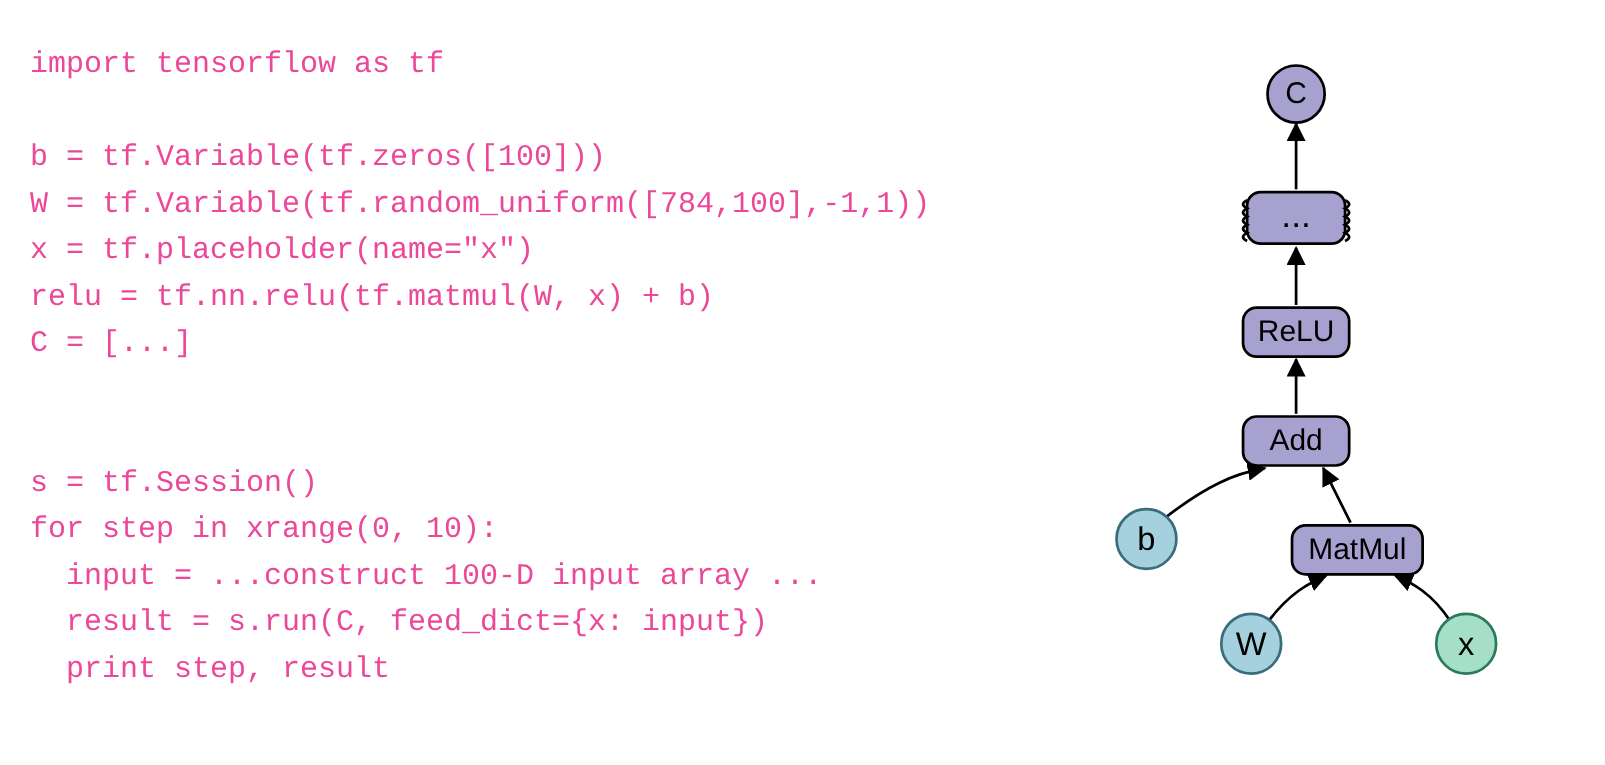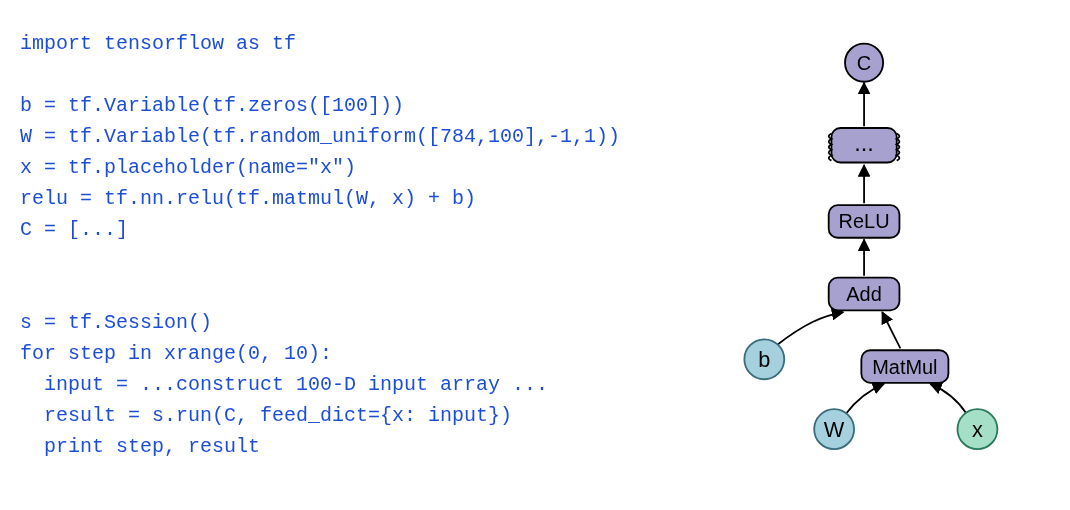--- a/index.html
+++ b/index.html
@@ -10,21 +10,21 @@
     width: 1070px;
     height: 510px;
     background: #fff;
     display: flex;
     flex-direction: row;
   }
   .code-panel {
     flex: 0 0 640px;
     font-size: 20px;
     line-height: 1.55;
-    color: #1d4ed8;
+    color: #ec4899;
     white-space: pre;
     padding-top: 8px;
   }
   .graph-panel {
     flex: 1;
     position: relative;
   }
   svg.graph { width: 100%; height: 100%; }
   .op-node {
     fill: #a7a1d0;

